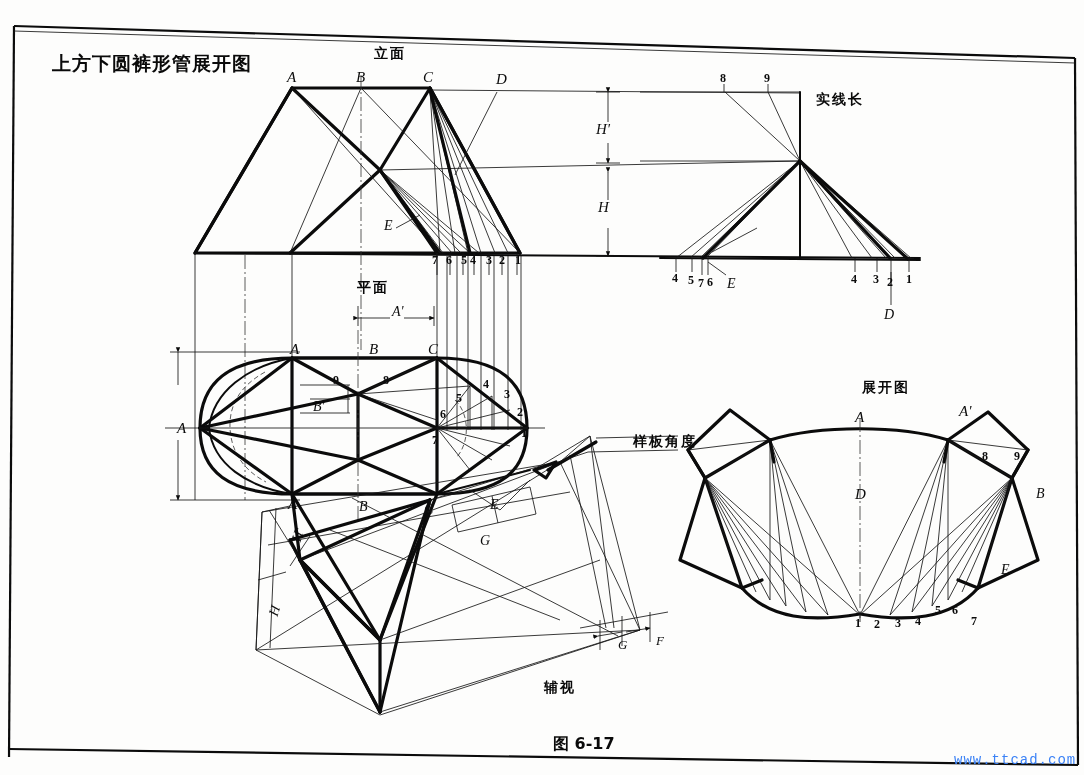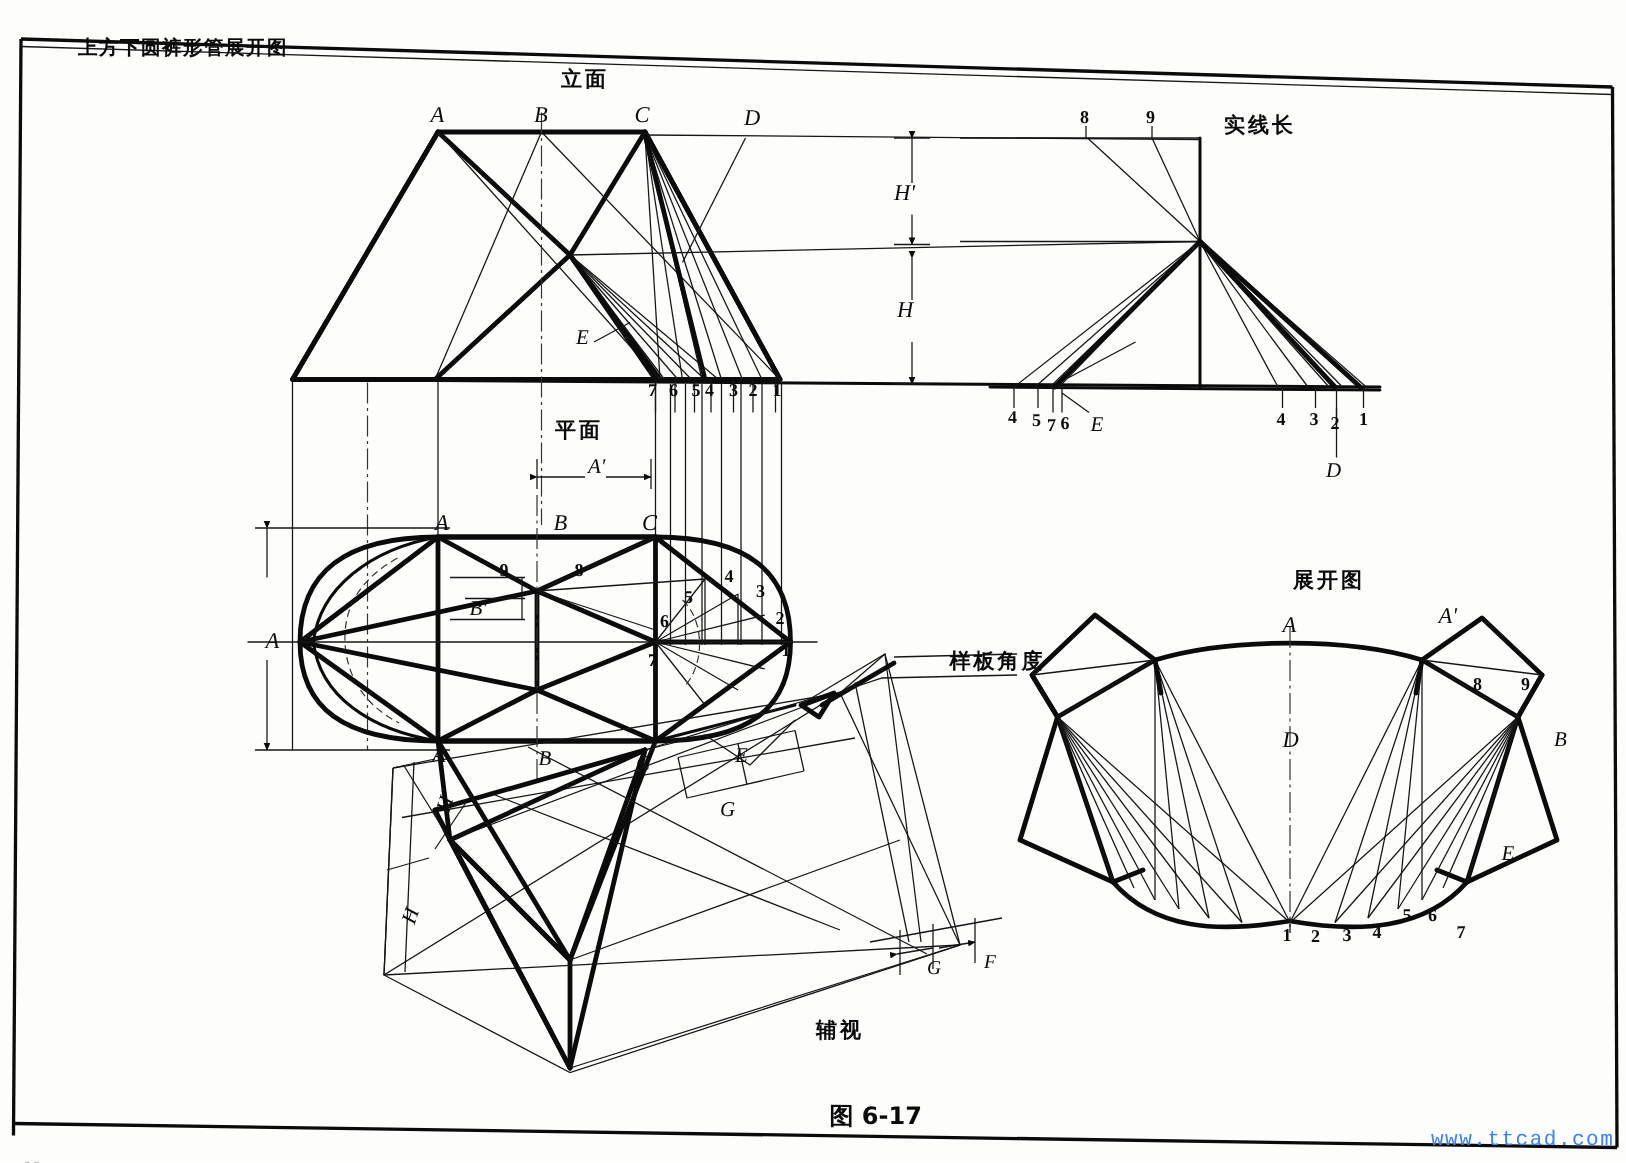--- a/index.html
+++ b/index.html
@@ -49,22 +49,23 @@
   }
   .cn {
     position: absolute;
     font-family: "DejaVu Sans", sans-serif;
     font-weight: bold;
     color: #0a0a0a;
     white-space: nowrap;
     line-height: 1;
   }
   .title-cn {
-    font-size: 13px;
+    font-size: 19px;
     letter-spacing: 1px;
+    margin-top: 28px;
   }
   .cap-cn {
     font-size: 14px;
     letter-spacing: 2px;
     margin-left: 32px;
   }
   .fig-cn {
     font-size: 16px;
     letter-spacing: 0px;
   }
@@ -443,37 +444,37 @@
   <div class="num" style="left:446px; top:254px;">6</div>
   <div class="num" style="left:461px; top:254px;">5</div>
   <div class="num" style="left:470px; top:254px;">4</div>
   <div class="num" style="left:486px; top:254px;">3</div>
   <div class="num" style="left:499px; top:254px;">2</div>
   <div class="num" style="left:515px; top:254px;">1</div>
 
   <div class="lbl" style="left:596px; top:122px; font-size:15px;">H'</div>
   <div class="lbl" style="left:598px; top:200px; font-size:15px;">H</div>
 
-  <div class="cn cap-cn" style="left:784px; top:77px;">实线长</div>
+  <div class="cn cap-cn" style="left:784px; top:92px;">实线长</div>
   <div class="num" style="left:720px; top:72px;">8</div>
   <div class="num" style="left:764px; top:72px;">9</div>
 
   <div class="num" style="left:672px; top:272px;">4</div>
   <div class="num" style="left:688px; top:274px;">5</div>
   <div class="num" style="left:698px; top:277px;">7</div>
   <div class="num" style="left:707px; top:276px;">6</div>
   <div class="lbl" style="left:727px; top:277px; font-size:14px;">E</div>
 
   <div class="num" style="left:851px; top:273px;">4</div>
   <div class="num" style="left:873px; top:273px;">3</div>
   <div class="num" style="left:887px; top:276px;">2</div>
   <div class="num" style="left:906px; top:273px;">1</div>
   <div class="lbl" style="left:884px; top:308px; font-size:14px;">D</div>
 
-  <div class="cn cap-cn" style="left:338px; top:280px;text-align:center;">平面</div>
+  <div class="cn cap-cn" style="left:325px; top:280px;text-align:center;">平面</div>
 
   <div class="lbl" style="left:290px; top:342px; font-size:15px;">A</div>
   <div class="lbl" style="left:369px; top:342px; font-size:15px;">B</div>
   <div class="lbl" style="left:428px; top:342px; font-size:15px;">C</div>
   <div class="lbl" style="left:288px; top:497px; font-size:15px;">A</div>
   <div class="lbl" style="left:177px; top:421px; font-size:15px;">A</div>
   <div class="lbl" style="left:313px; top:400px; font-size:14px;">B'</div>
 
   <div class="lbl" style="left:392px; top:305px; font-size:14px;">A'</div>
 

